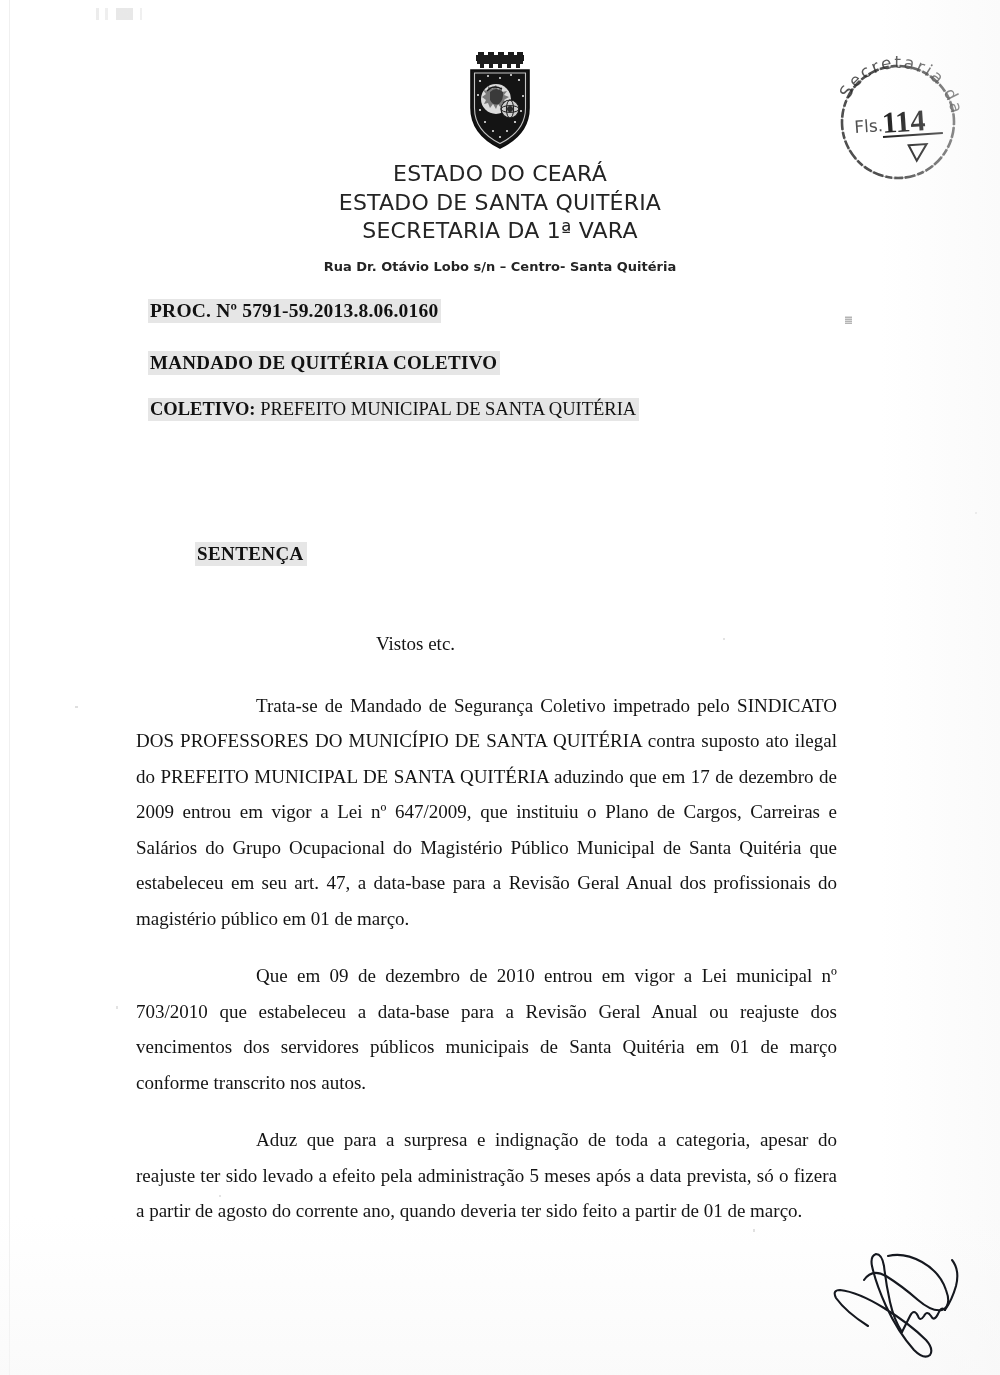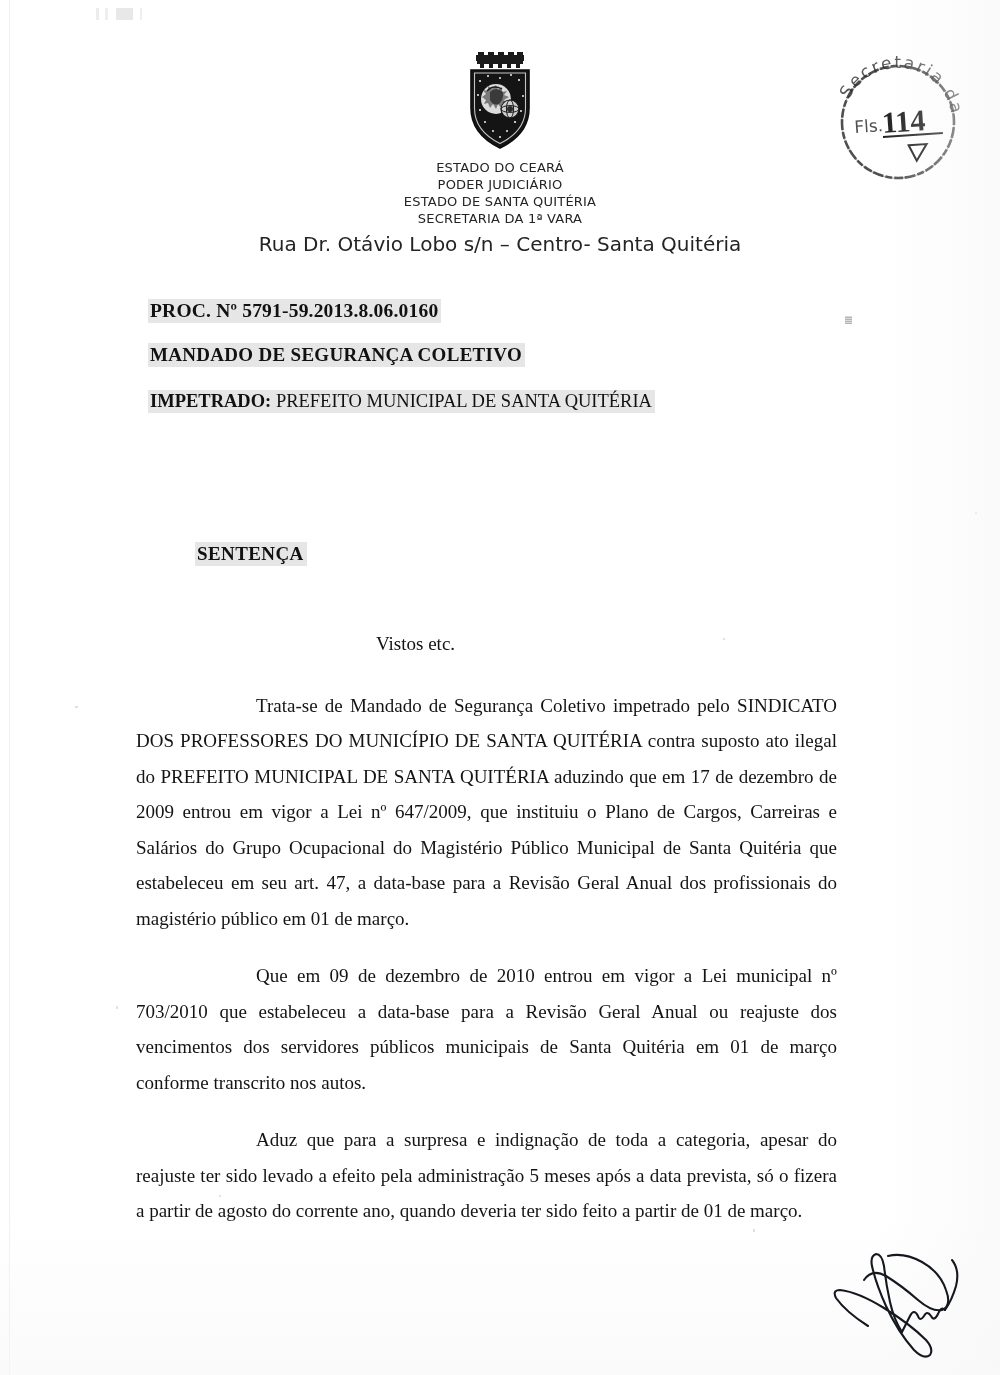--- a/index.html
+++ b/index.html
@@ -56,28 +56,29 @@
     width: 74px; height: 100px;
     margin: 0 auto 8px auto;
     display: block;
   }
   .header-lines {
     font-family: "DejaVu Sans", "Liberation Sans", sans-serif;
     color: #242424;
     line-height: 1.30;
   }
   .header-lines div {
-    font-size: 13px;
+    font-size: 22px;
     letter-spacing: .2px;
     white-space: nowrap;
   }
   .header-lines .addr {
-    font-size: 20px;
+    font-size: 13px;
     letter-spacing: 0;
-    margin-top: 3px;
+    margin-top: 13px;
+    font-weight: bold;
   }
 
   
   .stamp {
     position: absolute;
     left: 824px; top: 48px;
     width: 148px; height: 148px;
     transform: rotate(-4deg);
   }
   .stamp svg { display: block; }
@@ -93,21 +94,21 @@
     display: inline;
     background: #e6e6e6;
     box-decoration-break: clone;
     -webkit-box-decoration-break: clone;
     padding: 1px 3px 2px 2px;
   }
   .t-proc {
     font-size: 19.5px;
     font-weight: bold;
     letter-spacing: .2px;
-    margin-bottom: 22px;
+    margin-bottom: 30px;
   }
   .t-tipo {
     font-size: 19px;
     font-weight: bold;
     letter-spacing: .3px;
     margin-bottom: 22px;
   }
   .t-parte {
     font-size: 18.5px;
     line-height: 1.42;
@@ -230,21 +231,20 @@
       </g>
 
       <circle cx="47" cy="57" r="9" fill="#cfcfcf" stroke="#1b1b1b" stroke-width="1.2"></circle>
       <ellipse cx="47" cy="57" rx="9" ry="3.4" fill="none" stroke="#1b1b1b" stroke-width="1"></ellipse>
       <ellipse cx="47" cy="57" rx="3.6" ry="9" fill="none" stroke="#1b1b1b" stroke-width="1"></ellipse>
       <circle cx="47" cy="57" r="3" fill="#2b2b2b"></circle>
     </svg>
 
     <div class="header-lines">
       <div>ESTADO DO CEARÁ</div>
-      <div>PODER JUDICIÁRIO</div>
       <div>ESTADO DE SANTA QUITÉRIA</div>
       <div>SECRETARIA DA 1ª VARA</div>
       <div class="addr">Rua Dr. Otávio Lobo s/n – Centro- Santa Quitéria</div>
     </div>
   </div>
 
   <div class="stamp">
     <svg viewBox="0 0 148 148" width="148" height="148">
       <defs>
         <path id="ringpath" d="M 74,74 m -54,0 a 54,54 0 1,1 108,0"></path>
@@ -261,26 +261,26 @@
     </svg>
   </div>
 
   <div class="titles">
 
     <div class="t-proc">
       <span class="hl">PROC. Nº 5791-59.2013.8.06.0160</span>
     </div>
 
     <div class="t-tipo">
-      <span class="hl">MANDADO DE SEGURANÇA COLETIVO</span>
+      <span class="hl">MANDADO DE QUITÉRIA COLETIVO</span>
     </div>
 
 
     <div class="t-parte">
-      <span class="hl"><span class="lbl">IMPETRADO:</span><span> </span><span>PREFEITO MUNICIPAL DE SANTA QUITÉRIA</span></span>
+      <span class="hl"><span class="lbl">COLETIVO:</span><span> </span><span>PREFEITO MUNICIPAL DE SANTA QUITÉRIA</span></span>
     </div>
 
     <div class="t-sentenca">
       <span class="hl">SENTENÇA</span>
     </div>
   </div>
 
   <div class="body">
     <p class="vistos">Vistos etc.</p>
     <p>Trata-se de Mandado de Segurança Coletivo impetrado pelo SINDICATO DOS PROFESSORES DO MUNICÍPIO DE SANTA QUITÉRIA contra suposto ato ilegal do PREFEITO MUNICIPAL DE SANTA QUITÉRIA aduzindo que em 17 de dezembro de 2009 entrou em vigor a Lei nº 647/2009, que instituiu o Plano de Cargos, Carreiras e Salários do Grupo Ocupacional do Magistério Público Municipal de Santa Quitéria que estabeleceu em seu art. 47, a data-base para a Revisão Geral Anual dos profissionais do magistério público em 01 de março.</p>

